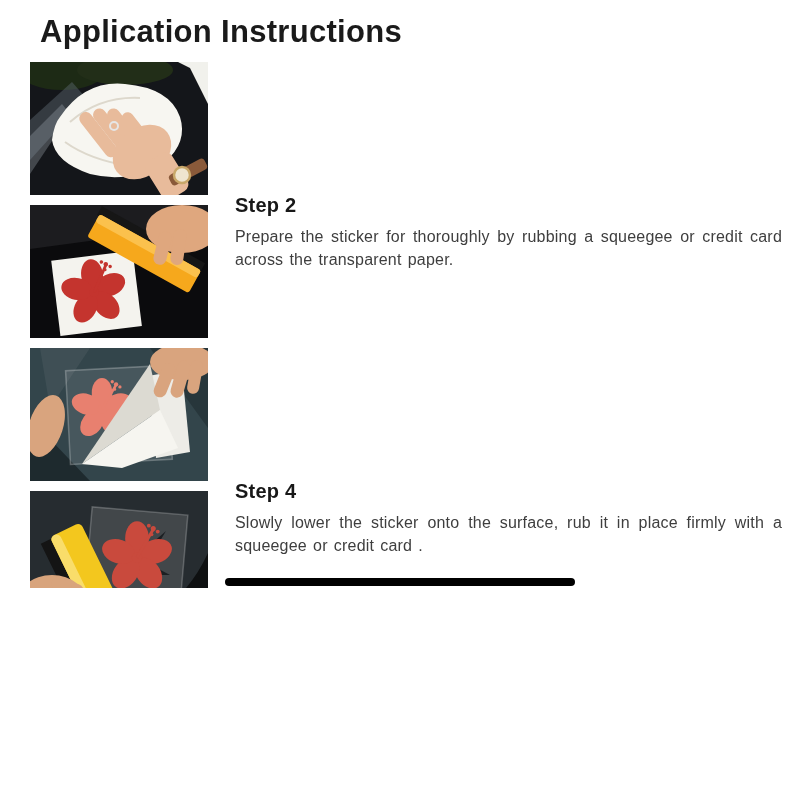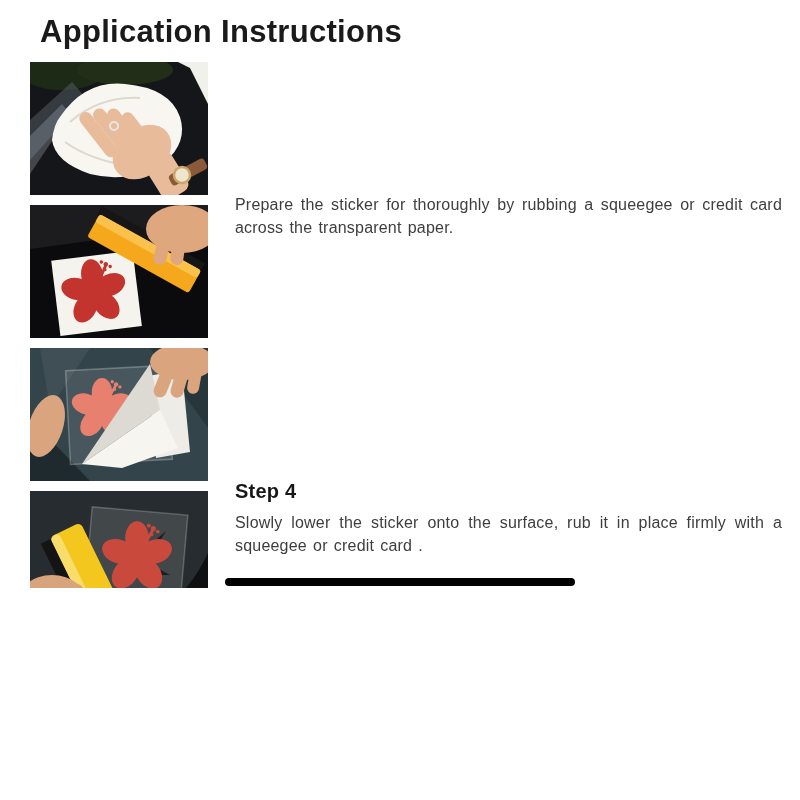--- a/index.html
+++ b/index.html
@@ -118,20 +118,21 @@
           <rect x="54" y="34" width="116" height="26" rx="3" fill="#f6a81c"></rect>
           <rect x="54" y="34" width="116" height="9" rx="3" fill="#fbc14d"></rect>
         </g>
         <g fill="#dfa77e">
           <ellipse cx="152" cy="24" rx="36" ry="24"></ellipse>
           <rect x="126" y="26" width="13" height="34" rx="6.5" transform="rotate(14 132 43)"></rect>
           <rect x="142" y="24" width="13" height="36" rx="6.5" transform="rotate(8 148 42)"></rect>
         </g>
       </svg>
       <div class="step-text">
+        <h2 class="step-heading">Step 2</h2>
         <p class="step-body"><span>Prepare the sticker for thoroughly by rubbing a squeegee or credit card across the transparent paper.</span><span class="red"></span></p>
       </div>
     </div>
 
     <div class="step-row">
       <svg class="photo" viewBox="0 0 178 133">
         <rect width="178" height="133" fill="#33454b"></rect>
         <polygon points="0,70 60,133 0,133" fill="#1e2a2e"></polygon>
         <polygon points="120,0 178,0 178,80" fill="#27363b"></polygon>
         <polygon points="10,0 60,0 20,60" fill="#ffffff" opacity="0.06"></polygon>

